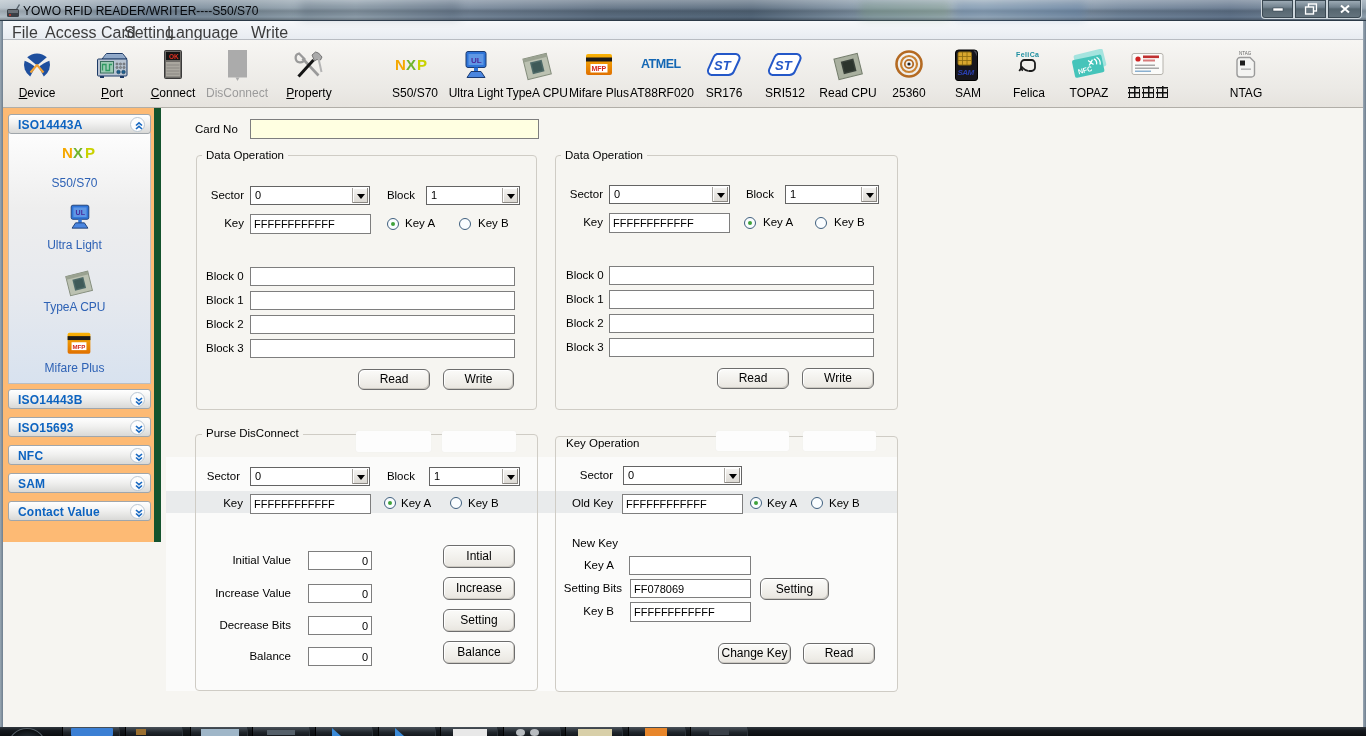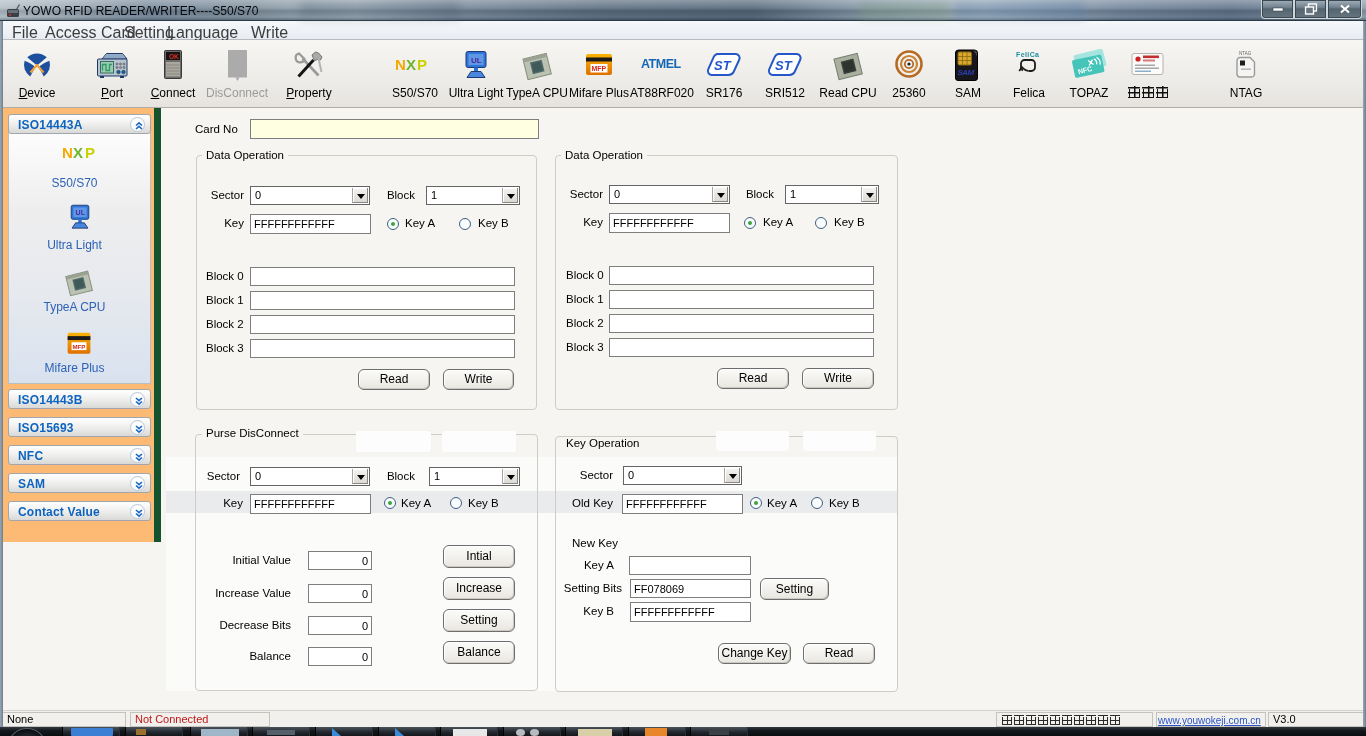--- a/index.html
+++ b/index.html
@@ -529,27 +529,20 @@
       <div class="shead" style="top:393px">
           <b>Contact Value</b>
         <span class="chev">
             <svg width="12" height="12" viewBox="0 0 12 12">
               <path d="M3 3 L6 5.7 L9 3 M3 6.5 L6 9.2 L9 6.5" fill="none" stroke="#1a6ac2" stroke-width="1.6"></path>
             </svg>
           </span>
       </div>
     </div>
   </div>
-  <div id="status">
-    <div class="spanel" style="left:2px;width:124px">None</div>
-    <div class="spanel" style="left:130px;width:140px;color:#c01818">Not Connected</div>
-    <div class="spanel" style="left:996px;width:157px;padding-top:1px" id="company"><span class="cjs"></span><span class="cjs"></span><span class="cjs"></span><span class="cjs"></span><span class="cjs"></span><span class="cjs"></span><span class="cjs"></span><span class="cjs"></span><span class="cjs"></span><span class="cjs"></span></div>
-    <div class="spanel" style="left:1156px;width:110px;color:#2a54c8;text-decoration:underline;padding:1px 1px 0;font-size:10px">www.youwokeji.com.cn</div>
-    <div class="spanel" style="left:1268px;width:96px">V3.0</div>
-  </div>
   <div id="task">
       <div style="position:absolute;left:8px;top:1px;width:38px;height:36px;border-radius:50%;background:radial-gradient(circle at 50% 60%,#4a545e 0%,#1a2026 55%,#0a0d10 75%);border:1px solid #555e66"></div>
       <div class="tk" style="left:62px;width:58px">
         <div style="position:absolute;left:8px;top:1px;width:42px;height:8px;background:#3b7fd4;border-radius:1px"></div>
       </div>
       <div class="tk" style="left:125px;width:58px">
         <div style="position:absolute;left:10px;top:2px;width:10px;height:6px;background:#9a6f30"></div>
       </div>
       <div class="tk" style="left:190px;width:58px">
         <div style="position:absolute;left:10px;top:2px;width:38px;height:7px;background:#9fb6c8"></div>

